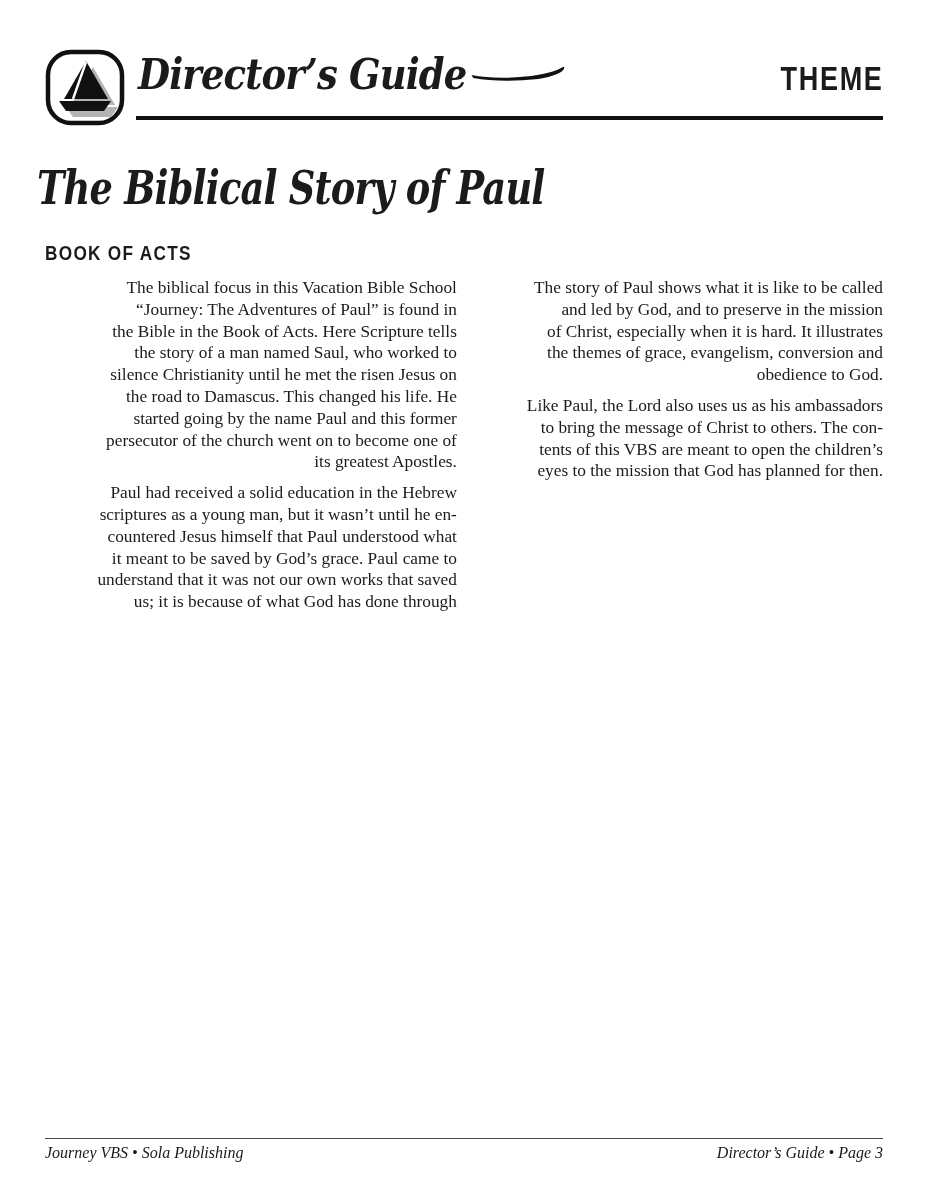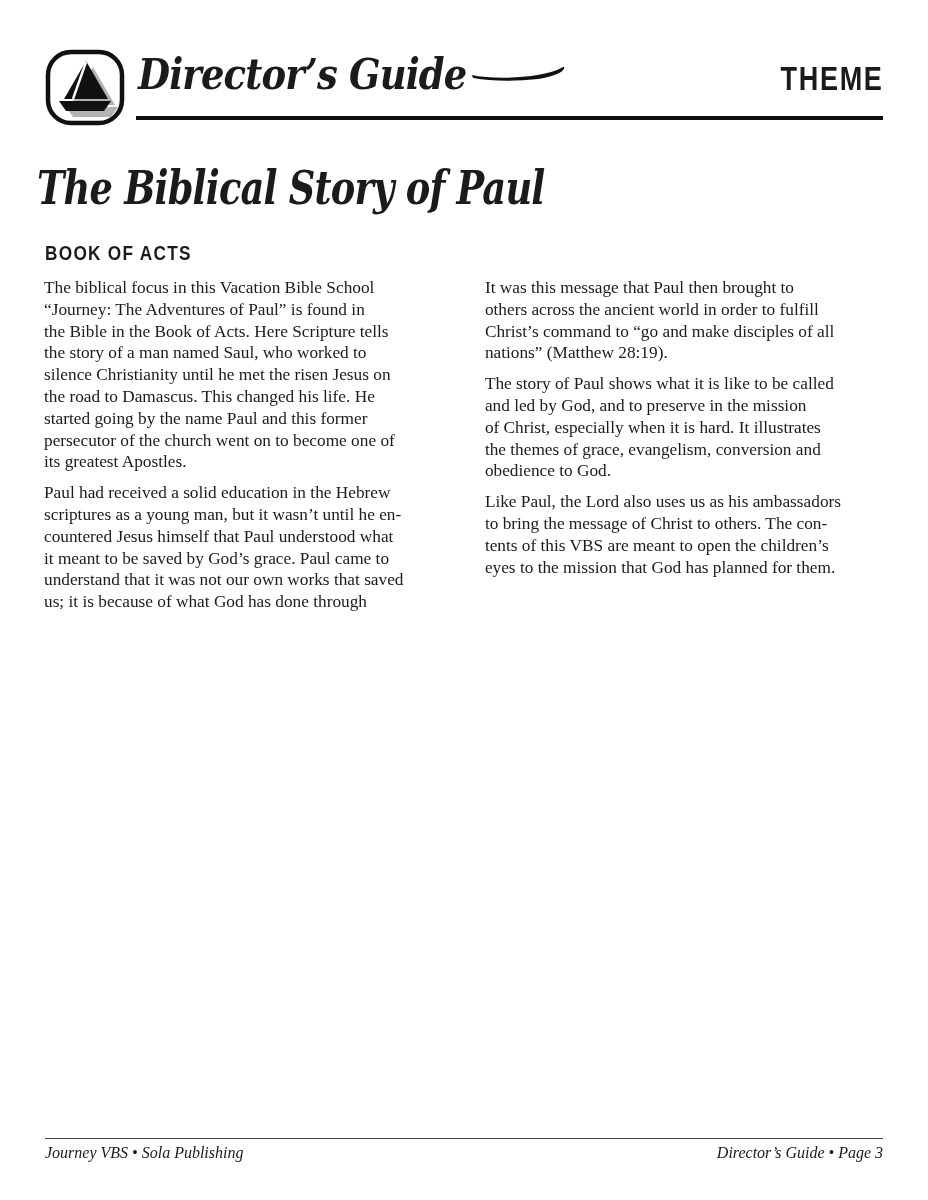--- a/index.html
+++ b/index.html
@@ -3,21 +3,21 @@
 <meta charset="utf-8">
 <style>
   html, body { margin: 0; padding: 0; background: #ffffff; }
   body {
     width: 928px; height: 1200px;
     font-family: "Liberation Serif", serif;
     color: #1b1b1b;
     position: relative;
     overflow: hidden;
   }
-  .page { position: absolute; inset: 0; }
+  .page { position: absolute; inset: 0; text-align: right; }
 
   
   .logo-box { position: absolute; left: 45px; top: 49px; width: 80px; height: 78px; }
   .header-script {
     position: absolute; left: 138px; top: 54px;
     font-family: "DejaVu Serif", serif;
     font-style: italic; font-weight: bold;
     font-size: 42px; line-height: 1;
     transform: scaleX(0.88); transform-origin: left top;
     white-space: nowrap; letter-spacing: -1px;
@@ -129,33 +129,29 @@
 persecutor of the church went on to become one of
 its greatest Apostles.</p>
       <p class="para">Paul had received a solid education in the Hebrew
 scriptures as a young man, but it wasn’t until he en-
 countered Jesus himself that Paul understood what
 it meant to be saved by God’s grace. Paul came to
 understand that it was not our own works that saved
 us; it is because of what God has done through</p>
     </div>
     <div class="col col-right">
-      <p class="para">It was this message that Paul then brought to
-others across the ancient world in order to fulfill
-Christ’s command to “go and make disciples of all
-nations” (Matthew 28:19).</p>
       <p class="para">The story of Paul shows what it is like to be called
 and led by God, and to preserve in the mission
 of Christ, especially when it is hard. It illustrates
 the themes of grace, evangelism, conversion and
 obedience to God.</p>
       <p class="para">Like Paul, the Lord also uses us as his ambassadors
 to bring the message of Christ to others. The con-
 tents of this VBS are meant to open the children’s
-eyes to the mission that God has planned for them.</p>
+eyes to the mission that God has planned for then.</p>
     </div>
   </div>
 
   <div class="footer-rule"></div>
   <div class="footer-left">Journey VBS  •  Sola Publishing</div>
   <div class="footer-right">Director’s Guide  •  Page 3</div>
 
 </div>
 
 </body></html>

